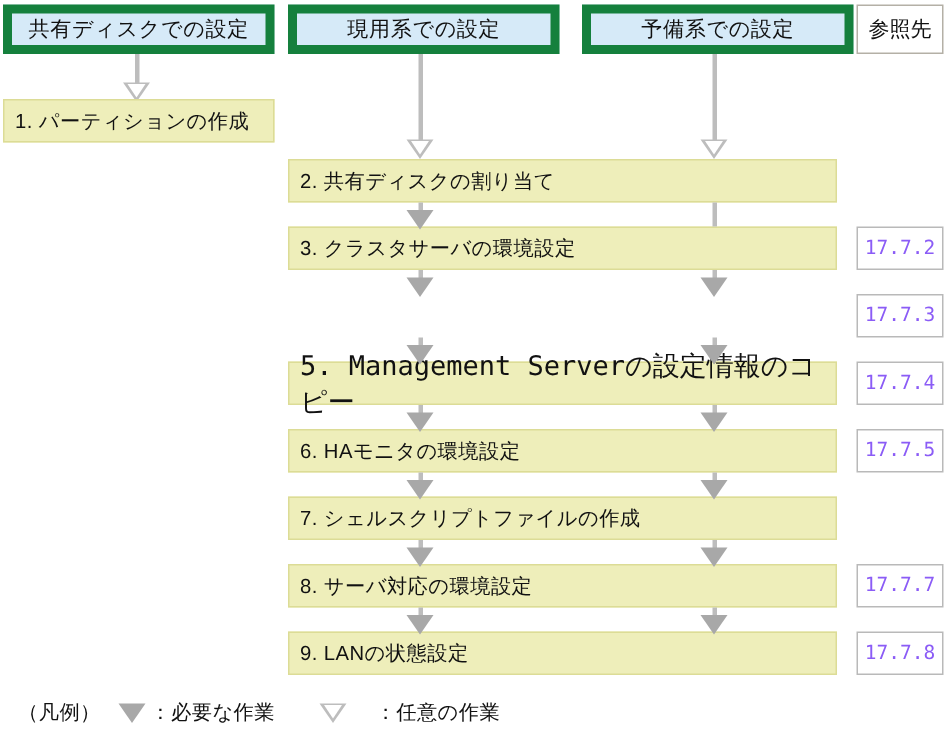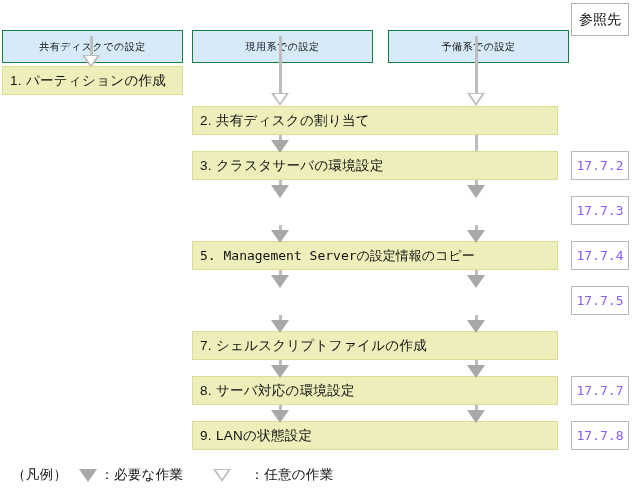--- a/index.html
+++ b/index.html
@@ -20,30 +20,29 @@
     height: 493px;
     overflow: hidden;
     background: #ffffff;
   }
 
   
   .col-header {
     position: absolute;
     box-sizing: border-box;
     background: #d6eaf8;
-    border: 1px solid #15803d;
+    border: 6px solid #15803d;
     display: flex;
     align-items: center;
     justify-content: center;
-    font-size: 10px;
+    font-size: 14px;
     letter-spacing: 0.5px;
     color: #111111;
     height: 33px;
     top: 3px;
-    margin-top: 27px;
   }
   .col-header.h-shared { left: 2px;   width: 181px; }
   .col-header.h-active { left: 192px; width: 181px; }
   .col-header.h-standby{ left: 388px; width: 181px; }
 
   .col-header-ref {
     position: absolute;
     box-sizing: border-box;
     top: 3px;
     left: 571px;
@@ -76,21 +75,21 @@
     left: 2px;
     width: 181px;
     top: 66px;
   }
   .task.main-task {
     left: 192px;
     width: 366px;
   }
   .task .mono-run {
     font-family: "DejaVu Sans Mono", "Liberation Mono", monospace;
-    font-size: 13px;
+    font-size: 18px;
     letter-spacing: 0;
   }
 
   
   .refbox {
     position: absolute;
     box-sizing: border-box;
     left: 571px;
     width: 58px;
     height: 29px;
@@ -207,20 +206,21 @@
   <div class="arrow-hollow" style="left:271px; top:93px;"></div>
 
   <div class="conn-line" style="left:475px; top:36px; height:62px;"></div>
   <div class="arrow-hollow" style="left:467px; top:93px;"></div>
 
   <div class="task main-task" style="top:106px;">2. 共有ディスクの割り当て</div>
   <div class="task main-task" style="top:151px;">3. クラスタサーバの環境設定</div>
   <div class="task main-task" style="top:241px;">
     <span class="mono-run">5. Management Serverの設定情報のコピー</span>
   </div>
+  <div class="task main-task" style="top:286px;">6. HAモニタの環境設定</div>
   <div class="task main-task" style="top:331px;">7. シェルスクリプトファイルの作成</div>
   <div class="task main-task" style="top:376px;">8. サーバ対応の環境設定</div>
   <div class="task main-task" style="top:421px;">9. LANの状態設定</div>
 
   <div class="conn-line" style="left:279px; top:135px; height:10px;"></div>
   <div class="arrow-filled" style="left:271px; top:140px;"></div>
 
   <div class="conn-line" style="left:279px; top:180px; height:10px;"></div>
   <div class="arrow-filled" style="left:271px; top:185px;"></div>
 

